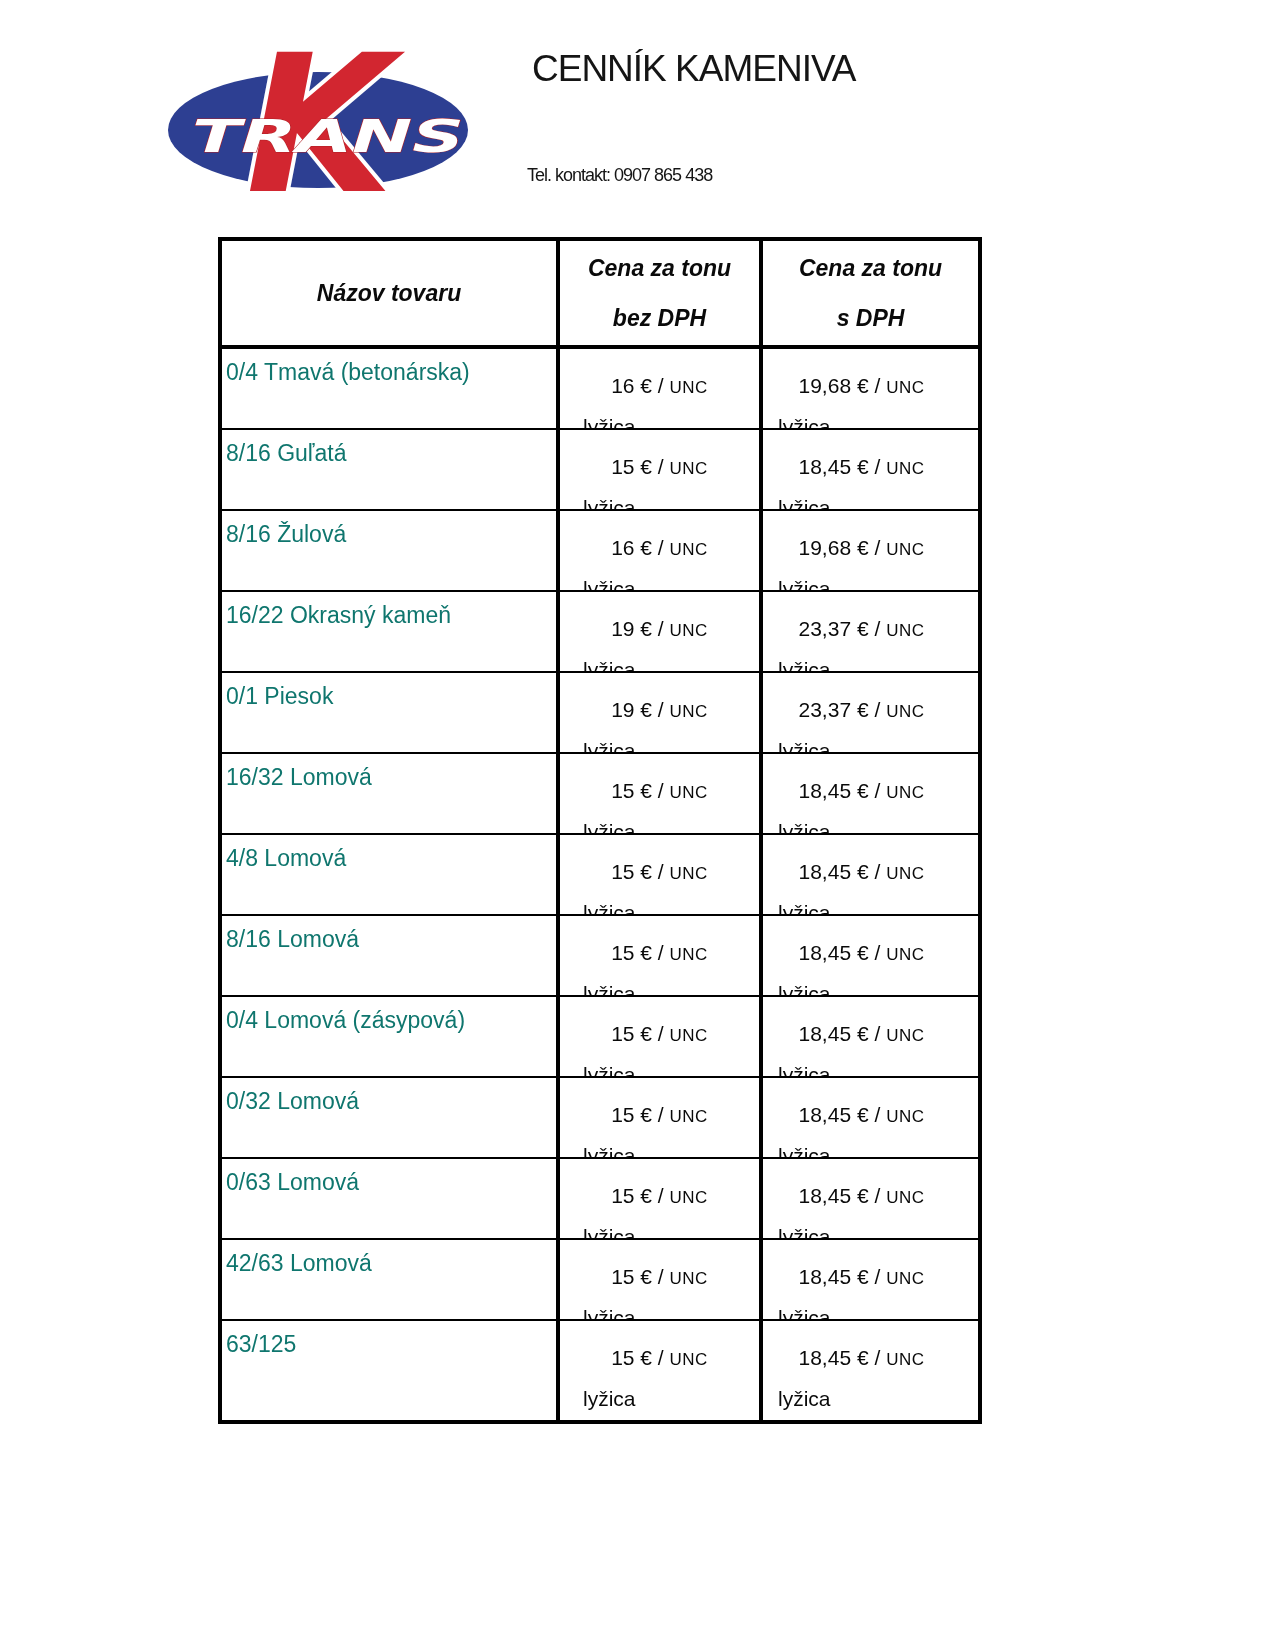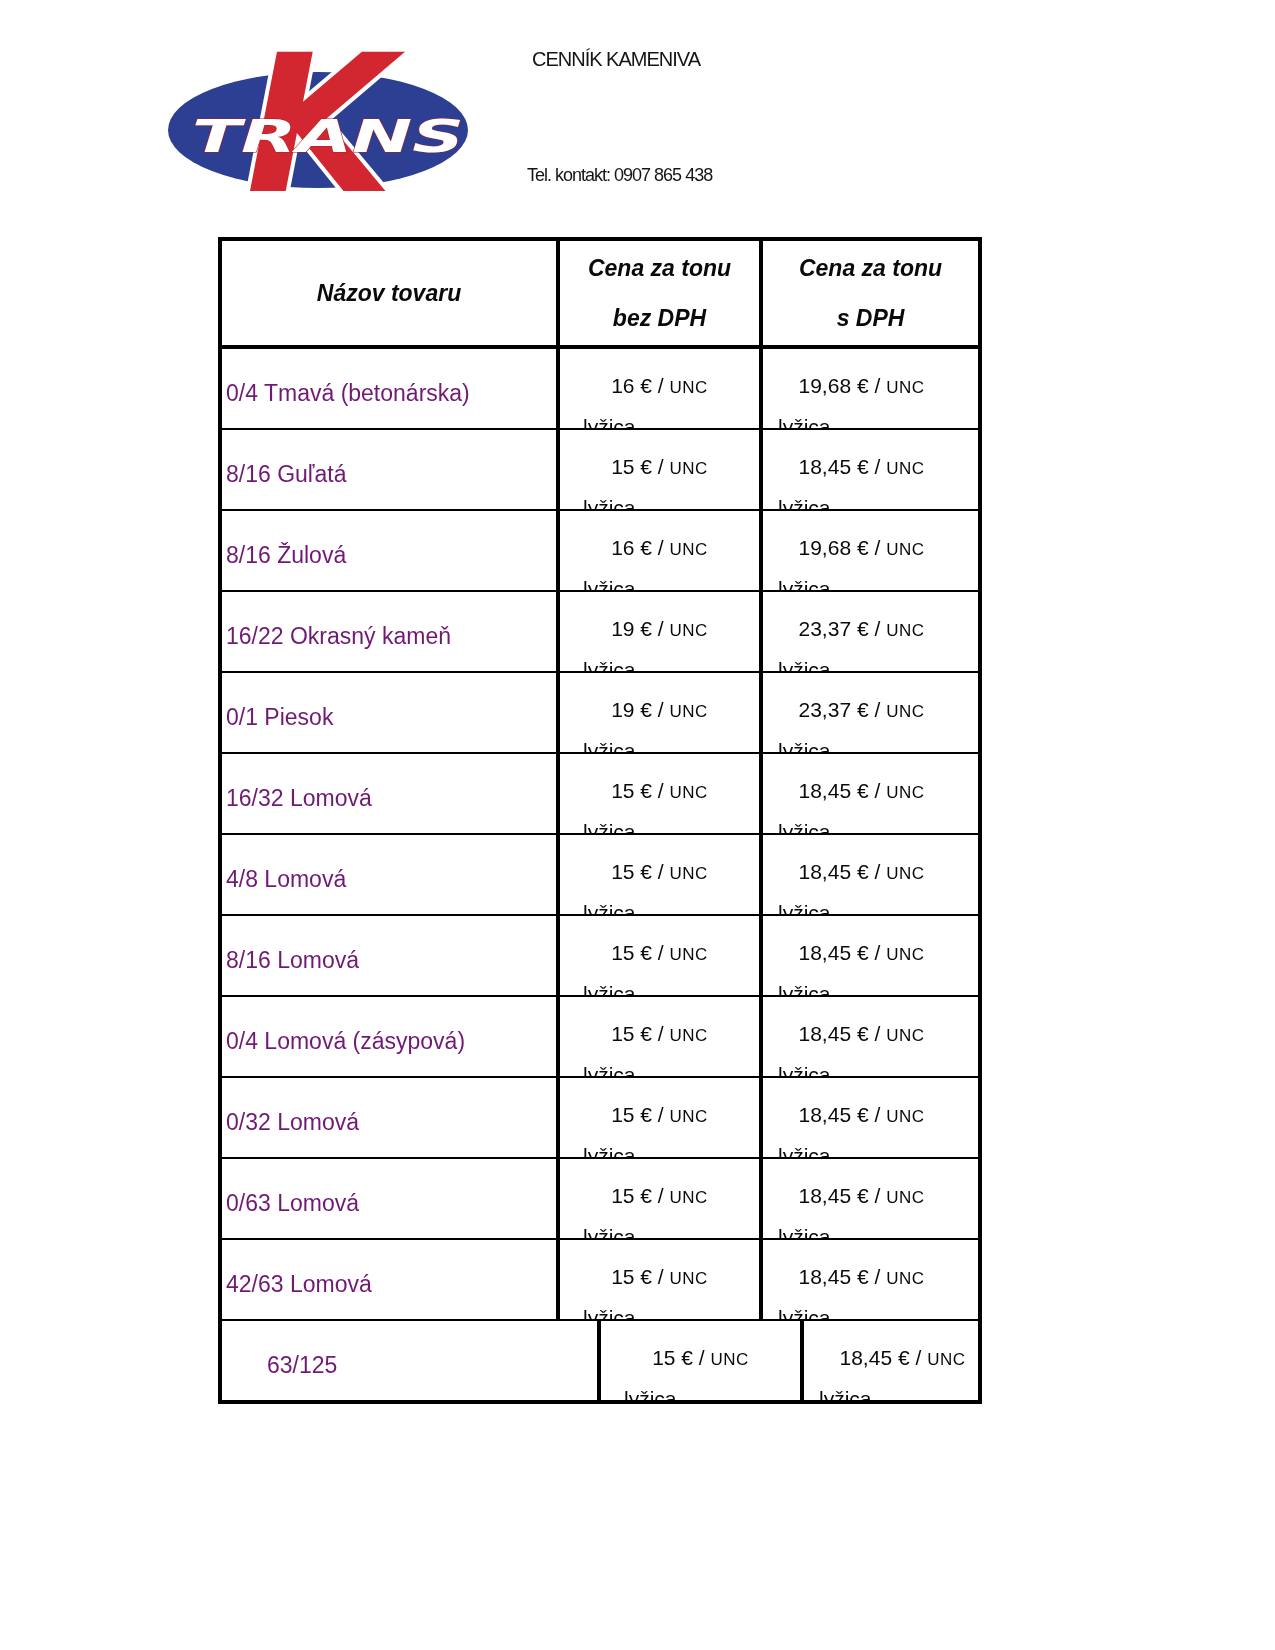--- a/index.html
+++ b/index.html
@@ -17,51 +17,51 @@
     font-weight:bold;font-style:italic;font-size:190px;
     stroke:#ffffff;stroke-width:8px;paint-order:stroke;
   }
   .logo-trans{
     font-family:"DejaVu Sans", sans-serif;
     font-weight:bold;font-style:italic;font-size:45px;
     fill:#ffffff;stroke:#b02025;stroke-width:0.8px;paint-order:stroke;
   }
   .doc-title{
     position:absolute;left:532px;top:48px;
-    font-size:20px;letter-spacing:-1px;color:#151515;white-space:nowrap;
+    font-size:37px;letter-spacing:-1px;color:#151515;white-space:nowrap;
   }
   .doc-contact{
     position:absolute;left:527px;top:132px;
     font-size:18px;letter-spacing:-1px;color:#151515;white-space:nowrap;margin-top:33px;
   }
 
   
   .pricelist{
     position:absolute;left:218px;top:237px;width:764px;
     border:4px solid #000;box-sizing:border-box;background:#fff;
   }
   .row{display:grid;grid-template-columns:338px 203px 215px;}
   .row.header-row{height:108px;}
   .row.body-row{height:81px;}
-  .row.body-row.last-row{height:79px;margin-left:41px;}
+  .row.body-row.last-row{height:99px;}
   .cell{
     box-sizing:border-box;height:100%;overflow:hidden;
     border-right:4px solid #000;border-bottom:2px solid #000;
   }
   .cell.last-col{border-right:none;}
   .header-row .cell{border-bottom:4px solid #000;}
   .last-row .cell{border-bottom:none;}
 
   .header-cell{
     display:flex;flex-direction:column;justify-content:center;align-items:center;
     gap:23px;font-weight:bold;font-style:italic;font-size:23px;color:#0a0a0a;
   }
   .name-cell{
-    display:flex;align-items:center;padding:10px 4px 0 4px;
-    font-size:23px;color:#701a75;
+    display:flex;padding:10px 4px 0 4px;
+    font-size:23px;color:#0f766e;
   }
   .price-cell{padding-top:25px;font-size:21px;color:#0a0a0a;}
   .price-line1{text-align:center;line-height:24px;white-space:nowrap;}
   .col3 .price-line1{padding-right:18px;}
   .unc{font-size:17px;letter-spacing:0.5px;}
   .price-line2{text-align:left;line-height:24px;margin-top:15px;padding-left:23px;}
   .col3 .price-line2{padding-left:15px;}
 </style>
 </head>
 <body>

